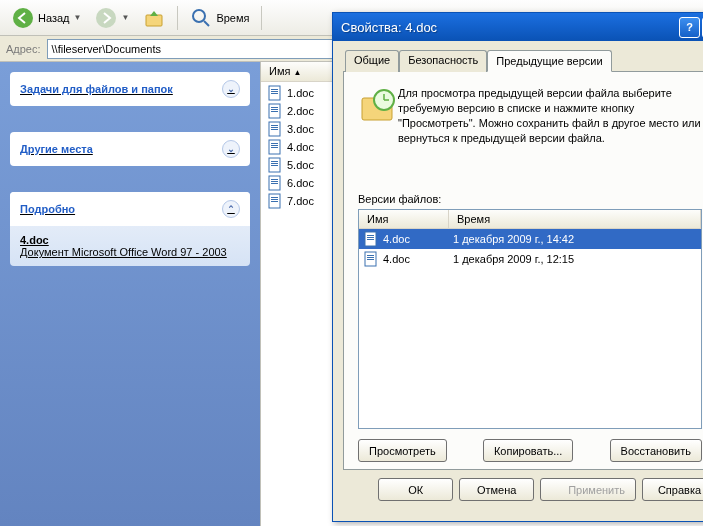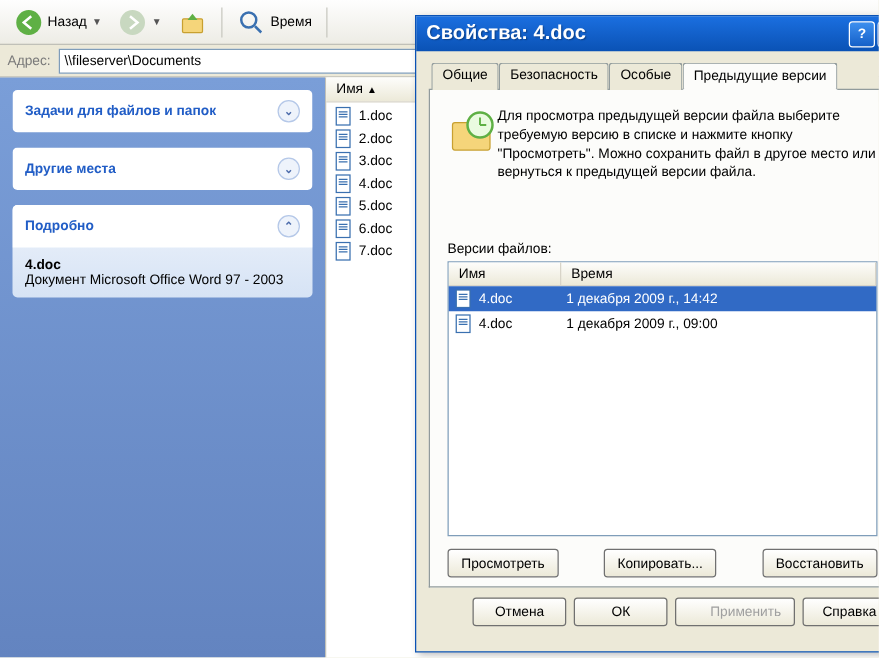--- a/index.html
+++ b/index.html
@@ -13,36 +13,36 @@
 .dropdown-arrow { font-size: 8px; color: #555; }
 
 
 .addrbar { height: 26px; background: #ece9d8; border-bottom: 1px solid #c0c0b8; display: flex; align-items: center; padding: 0 6px; gap: 6px; }
 .addrlabel { color: #7a7a7a; text-align: right; }
 .addrfield { flex: 1; background: #fff; border: 1px solid #7f9db9; height: 20px; padding: 2px 4px; display: flex; align-items: center; }
 
 
 .main { display: flex; height: calc(526px - 36px - 26px); }
 .sidebar { width: 260px; background: linear-gradient(#7a9ed8,#6384c0); padding: 10px; }
-.panel { background: linear-gradient(#eef3fb,#d6e3f5); border-radius: 4px; margin-bottom: 12px; overflow: hidden; }
+.panel { background: linear-gradient(#eef3fb,#d6e3f5); border-radius: 4px; margin-bottom: 26px; overflow: hidden; text-decoration: underline; }
 .panel-hdr { background: #fff; padding: 8px 10px; display: flex; justify-content: space-between; align-items: center; color: #215dc6; font-weight: bold; cursor: pointer; }
 .panel-body { padding: 8px 10px; color: #1c3e8c; }
 .chev { width: 18px; height: 18px; border-radius: 50%; background: #eef3fb; border: 1px solid #b5c8e8; display: flex; align-items: center; justify-content: center; font-size: 9px; color: #4a6aaa; }
 
 .filepane { flex: 1; background: #fff; border-left: 1px solid #c0c0b8; }
 .filepane-hdr { height: 20px; background: linear-gradient(#fdfdfb,#ece9d8); border-bottom: 1px solid #d8d4c8; display: flex; }
 .colhdr { padding: 3px 8px; border-right: 1px solid #d8d4c8; cursor: pointer; }
 .filelist { padding: 2px; }
 .fileitem { display: flex; align-items: center; gap: 4px; padding: 1px 4px; }
 .docicon { width: 16px; height: 16px; display: inline-flex; align-items: center; justify-content: center; }
 
 
 .dialog { position: absolute; left: 332px; top: 12px; width: 396px; height: 510px; border: 1px solid #0a52b5; background: #ece9d8; box-shadow: 2px 2px 6px rgba(0,0,0,0.3); }
 .titlebar { height: 28px; background: linear-gradient(#1b6fe0,#0a52b5); display: flex; align-items: center; justify-content: space-between; padding: 0 4px 0 8px; }
-.titlebar-text { color: #fff; font-weight: bold; font-size: 16px; text-shadow: 1px 1px 1px rgba(0,0,0,.3); }
+.titlebar-text { color: #fff; font-weight: normal; font-size: 13px; text-shadow: 1px 1px 1px rgba(0,0,0,.3); }
 .winbtns { display: flex; gap: 2px; }
 .winbtn { width: 21px; height: 21px; border-radius: 3px; border: 1px solid #fff; display: flex; align-items: center; justify-content: center; color: #fff; font-weight: bold; cursor: pointer; }
 .winbtn.help { background: linear-gradient(#3d8fef,#1560c8); }
 .winbtn.close { background: linear-gradient(#f07860,#d84020); }
 
 .dlgbody { padding: 8px 10px; }
 .tabs { display: flex; gap: 0; border-bottom: 1px solid #919b9c; padding-left: 2px; }
 .tab { background: #ece9d8; border: 1px solid #919b9c; border-bottom: none; border-radius: 3px 3px 0 0; padding: 3px 8px; margin-right: 0px; cursor: pointer; position: relative; top: 1px; }
 .tab.active { background: #fcfcfa; padding-top: 4px; padding-bottom: 4px; top: 1px; z-index: 2; border-bottom: 1px solid #fcfcfa; }
 .tabcontent { border: 1px solid #919b9c; border-top: none; background: #fcfcfa; padding: 14px; height: 398px; }
@@ -236,21 +236,20 @@
       <div class="winbtn help">
           <span>?</span>
         </div>
       <div class="winbtn close"></div>
     </div>
   </div>
   <div class="dlgbody">
     <div class="tabs" id="tabs">
         <div class="tab">Общие</div>
         <div class="tab">Безопасность</div>
-        <div class="tab">Особые</div>
         <div class="tab active">Предыдущие версии</div>
       </div>
     <div class="tabcontent">
       <div class="helptext">
         <div class="helptext-icon">
           <svg width="40" height="40">
               <rect x="4" y="12" width="30" height="22" rx="2" fill="#f5d57a" stroke="#c8a030"></rect>
               <circle cx="26" cy="14" r="10" fill="#eafbe0" stroke="#5fb045" stroke-width="2"></circle>
               <line x1="26" y1="14" x2="26" y2="8" stroke="#5fb045" stroke-width="1.5"></line>
               <line x1="26" y1="14" x2="31" y2="14" stroke="#5fb045" stroke-width="1.5"></line>
@@ -284,30 +283,30 @@
                 <span class="docicon">
                   <svg width="16" height="16">
                     <rect x="2" y="1" width="11" height="14" fill="#fff" stroke="#3a70b0"></rect>
                     <rect x="4" y="4" width="7" height="1" fill="#3a70b0"></rect>
                     <rect x="4" y="6" width="7" height="1" fill="#3a70b0"></rect>
                     <rect x="4" y="8" width="7" height="1" fill="#3a70b0"></rect>
                   </svg>
                 </span>
                 <span>4.doc</span>
               </div>
-              <div class="vcell" style="flex:1">1 декабря 2009 г., 09:00</div>
+              <div class="vcell" style="flex:1">1 декабря 2009 г., 12:15</div>
             </div>
           </div>
       </div>
       <div class="actbtns">
         <button class="btn">Просмотреть</button>
         <button class="btn">Копировать...</button>
         <button class="btn">Восстановить</button>
       </div>
     </div>
   </div>
   <div class="dlgbtns">
+    <button class="btn">ОК</button>
     <button class="btn">Отмена</button>
-    <button class="btn">ОК</button>
     <button class="btn" disabled="">Применить</button>
     <button class="btn">Справка</button>
   </div>
 </div>
 
 </body></html>

